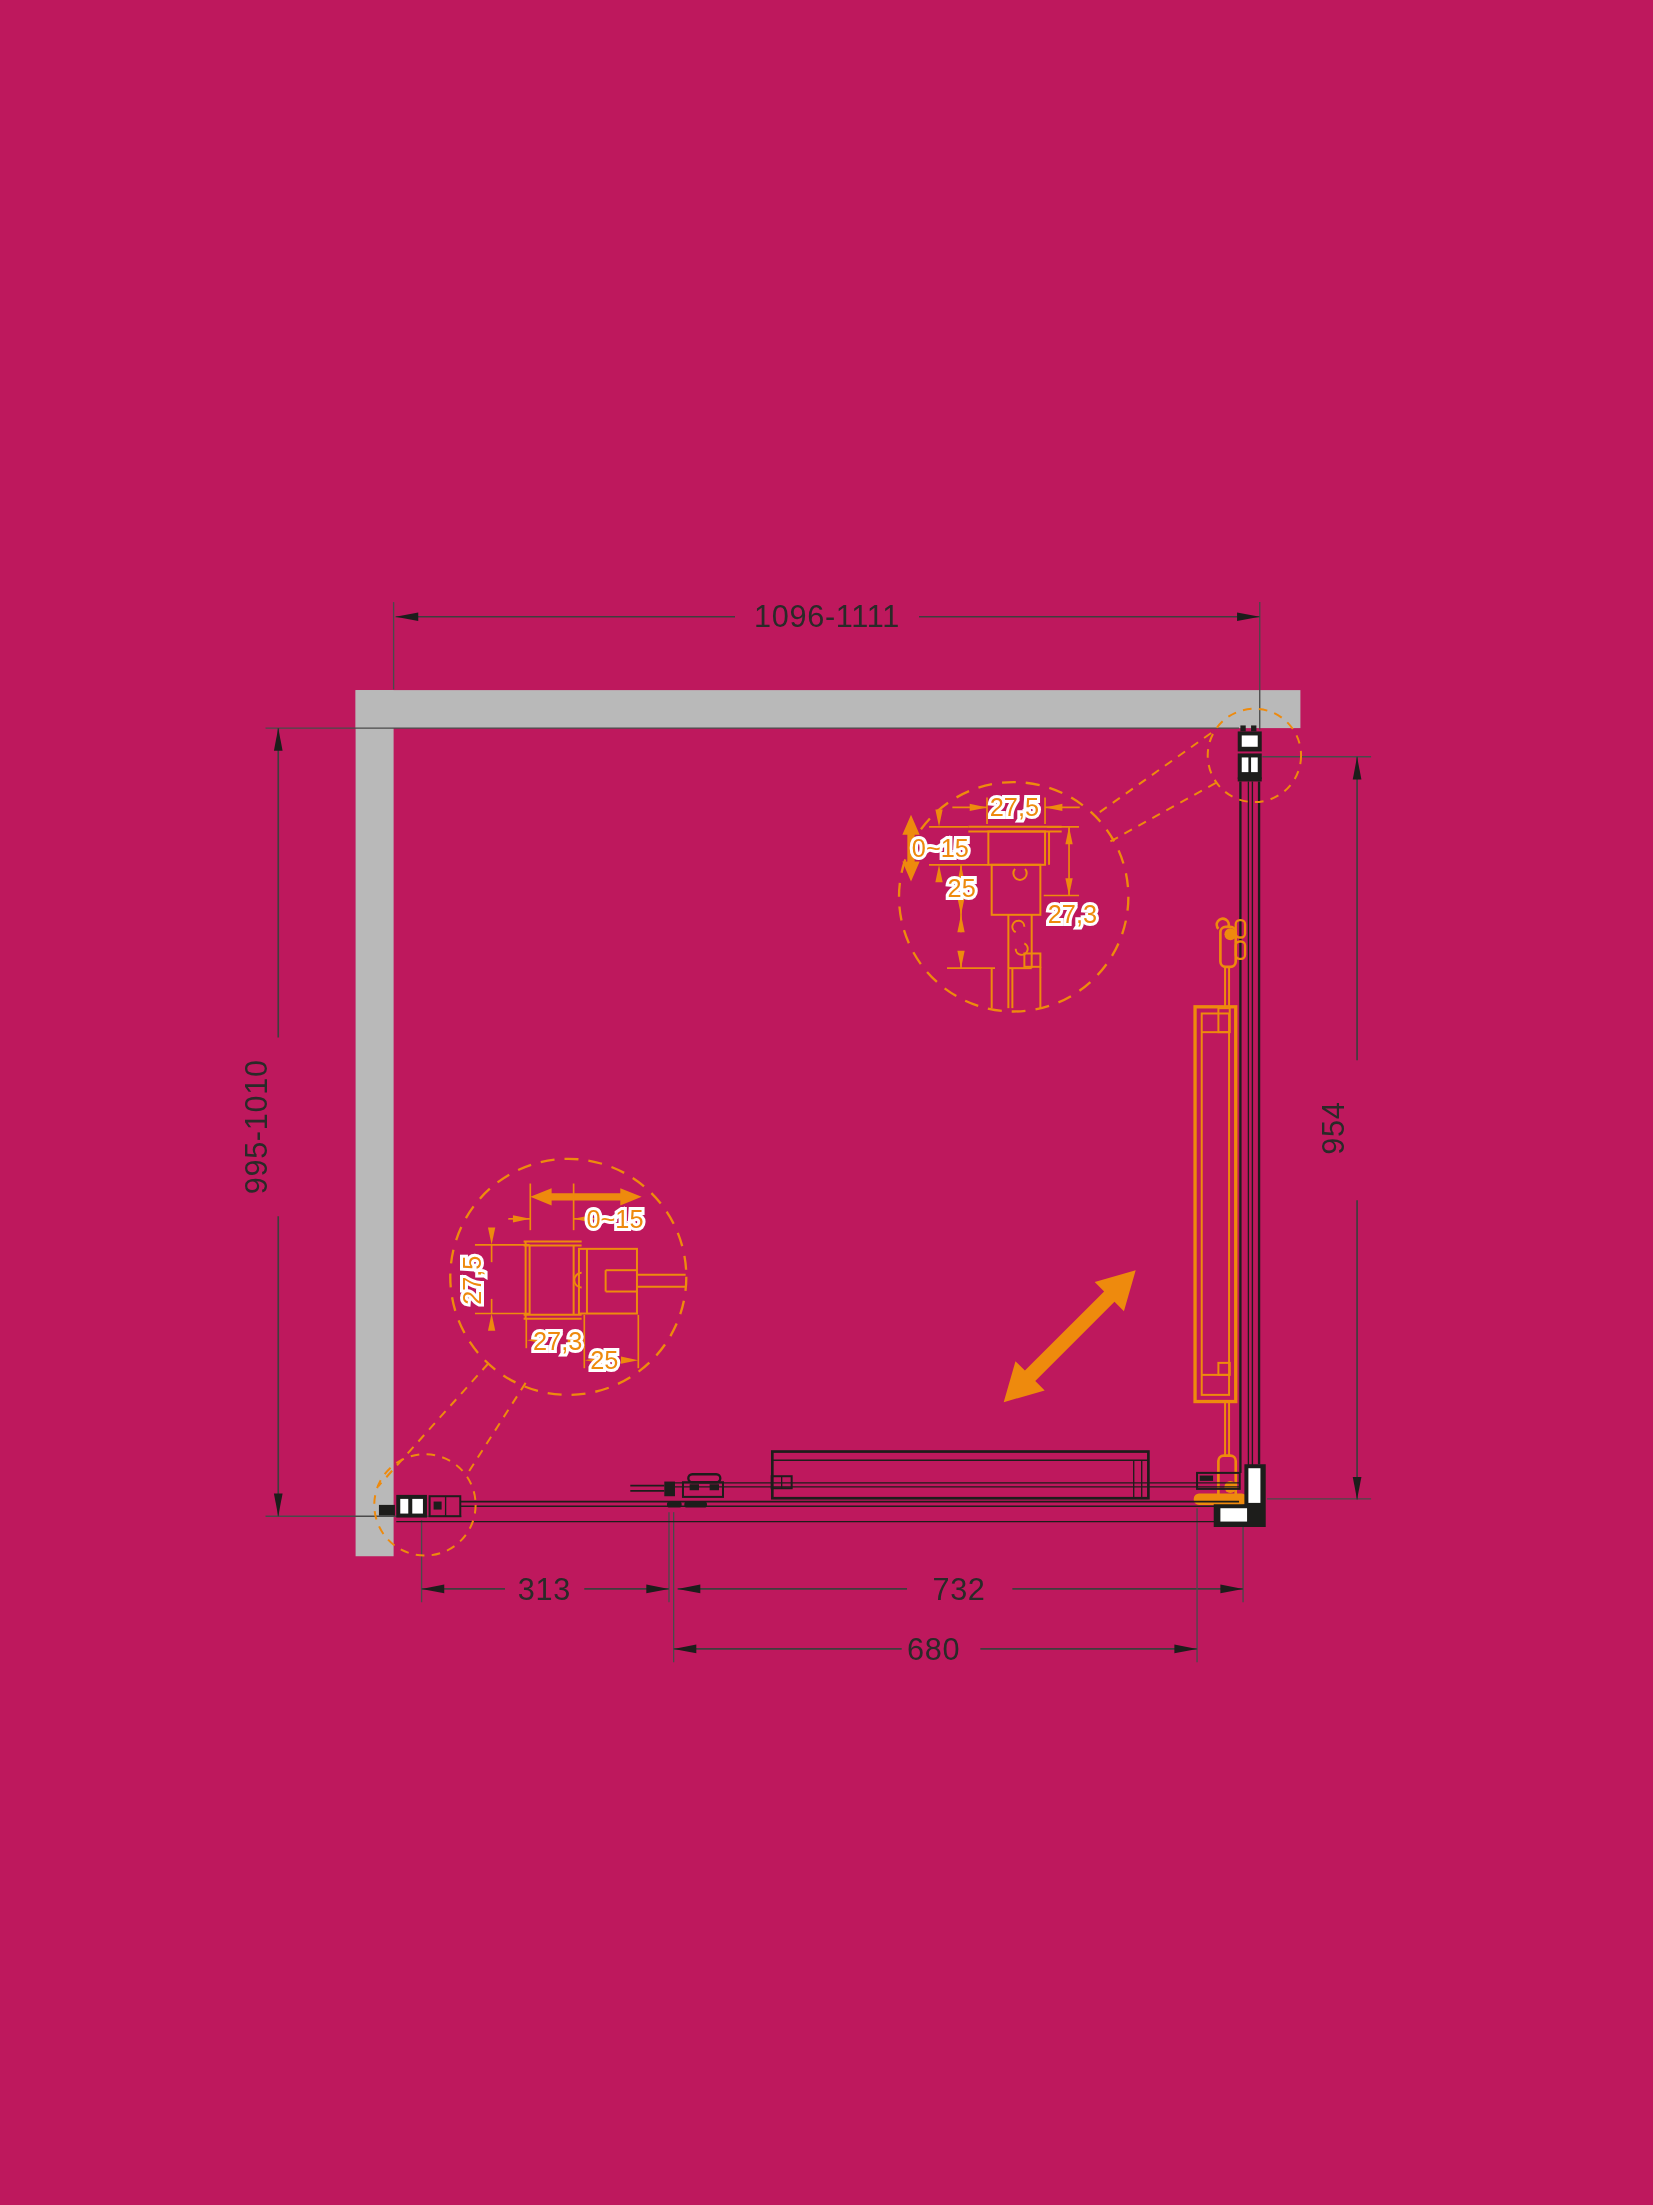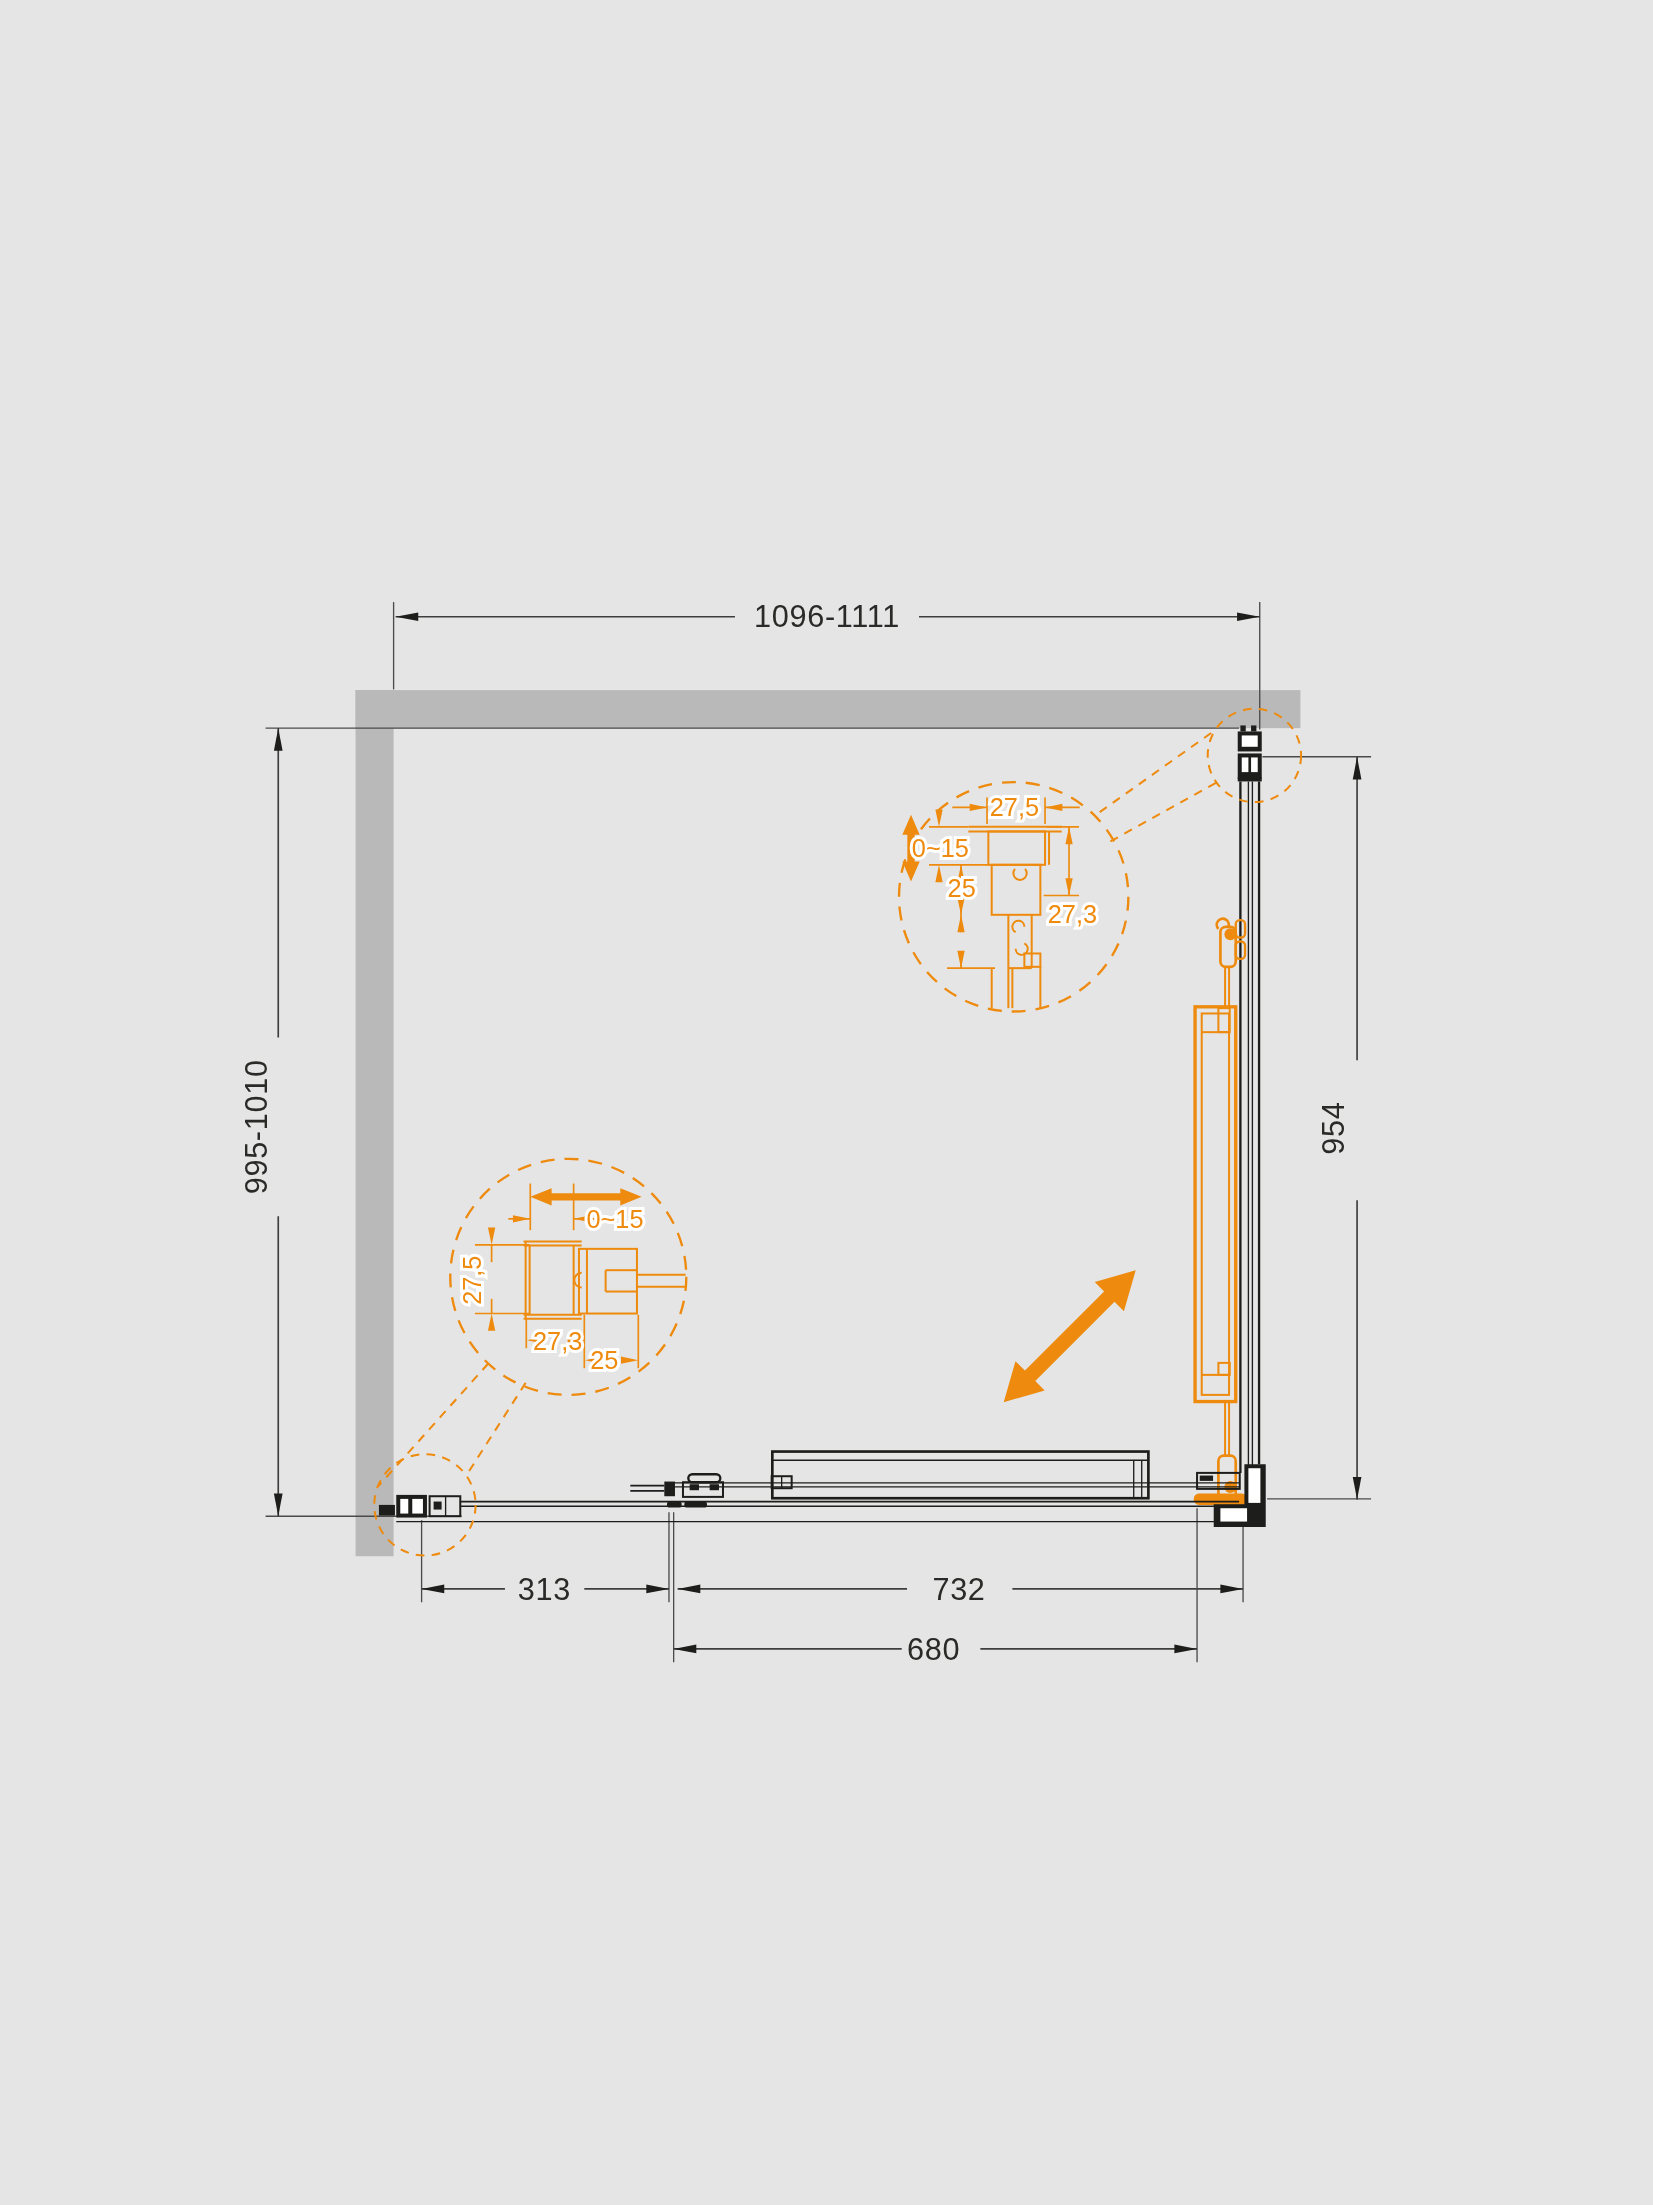--- a/index.html
+++ b/index.html
@@ -1,16 +1,16 @@
 <!DOCTYPE html>
 <html style="font-size:10.7px"><head>
 <meta charset="utf-8">
 <style>
   html,body{margin:0;padding:0;background:#ffffff;}
-  .page{width:1654px;height:2205px;position:relative;background:#e5e5e5;font-family:"Liberation Sans",sans-serif;}
+  .page{width:1654px;height:2205px;position:relative;background:#be185d;font-family:"Liberation Sans",sans-serif;}
   svg{display:block;}
   .wall{fill:#b9b9b9;}
   .dln{stroke:#3e3e3d;stroke-width:2.5;fill:none;}
   .ext{stroke:#4a4a4a;stroke-width:2;fill:none;}
   .ah{fill:#1d1d1b;stroke:none;}
   .blk{stroke:#1d1d1b;fill:none;}
   .blkf{fill:#1d1d1b;stroke:none;}
   .org{stroke:#ee8a0d;fill:none;}
   .orgf{fill:#ee8a0d;stroke:none;}
   .dimtxt{font-family:"Liberation Sans",sans-serif;font-size:46px;fill:#2a2a28;letter-spacing:1px;}

